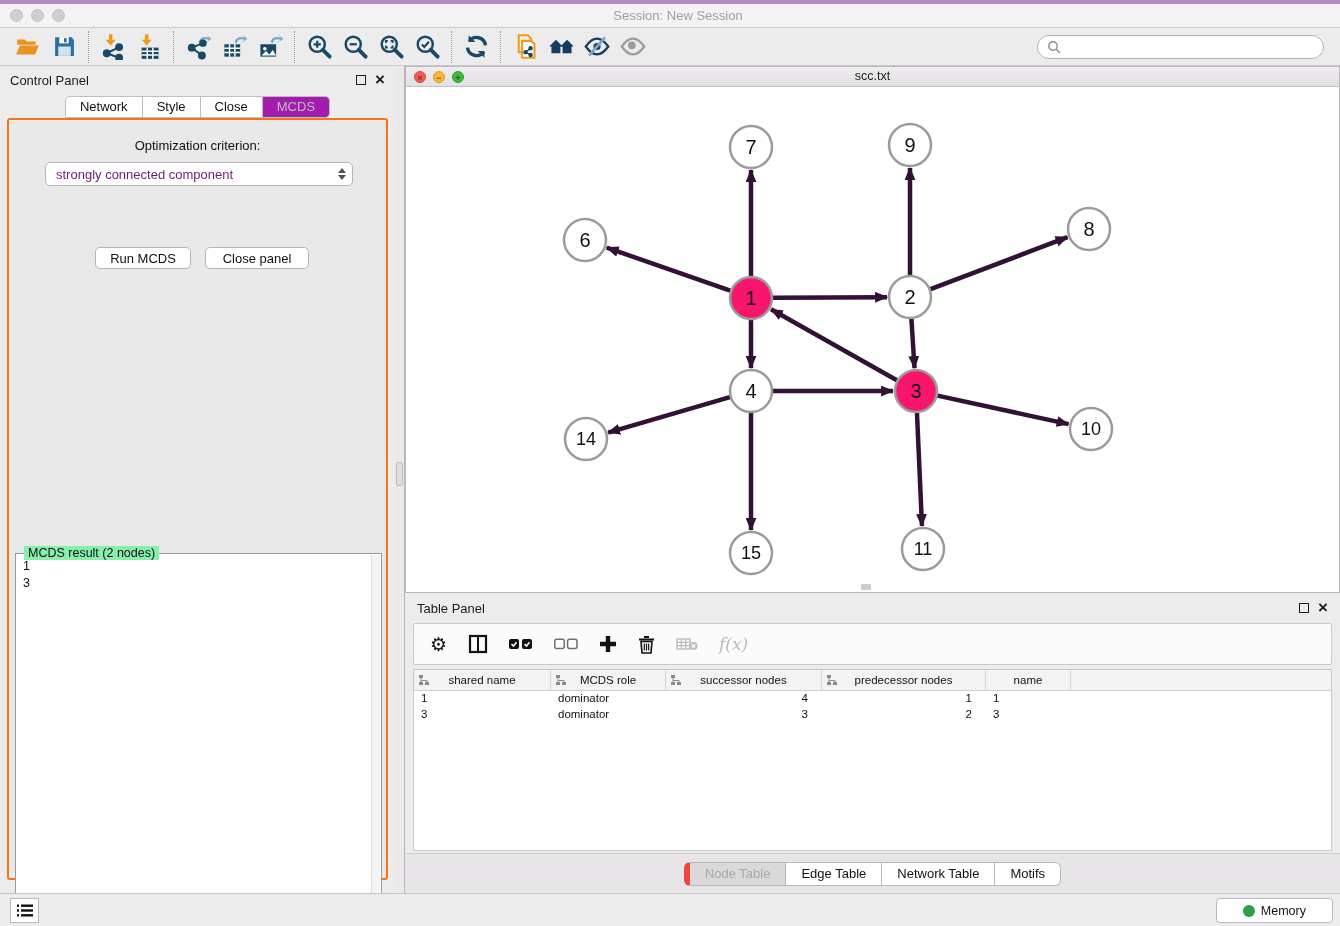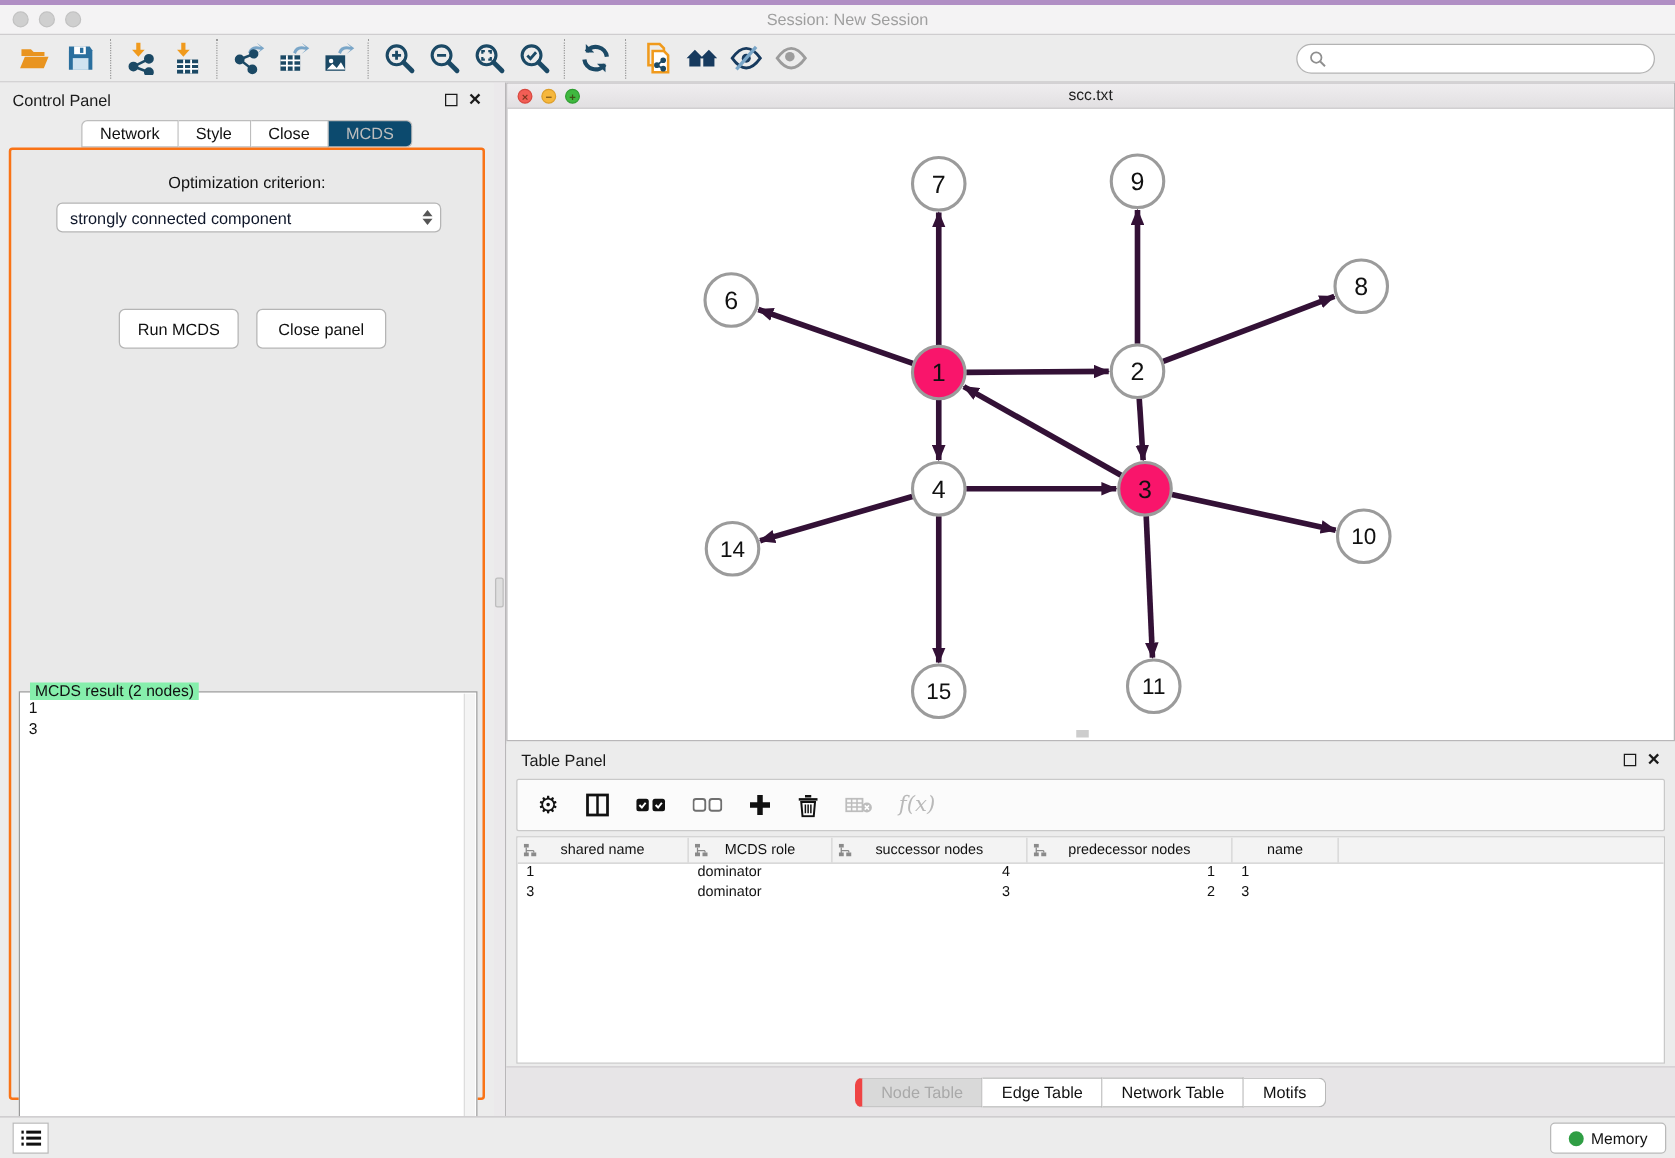--- a/index.html
+++ b/index.html
@@ -38,32 +38,32 @@
     align-items:center; padding:0 10px; }
   .panel-title { font-size:13px; color:#1a1a1a; }
   .panel-btns { margin-left:auto; display:flex; align-items:center; gap:9px; }
   .float-ico { width:10px; height:10px; border:1.6px solid #1a1a1a; display:inline-block; }
   .close-ico { font-size:17px; font-weight:bold; color:#1a1a1a; line-height:10px; }
   #cp-tabs { position:absolute; left:0; top:30px; width:100%; display:flex; justify-content:center; }
   .cp-tab { height:22px; line-height:20px; padding:0 14px; font-size:13px; background:#fff;
     border:1px solid #bdbdbd; border-left:none; color:#111; }
   .cp-tab:first-child { border-left:1px solid #bdbdbd; border-radius:5px 0 0 0; }
   .cp-tab:last-child  { border-radius:0 5px 5px 0; }
-  .cp-tab.active { background:#0c4a6e; color:#bdbdbd; }
+  .cp-tab.active { background:#a21caf; color:#bdbdbd; }
   #cp-body { position:absolute; left:7px; top:52px; width:381px; height:762px;
     background:#e9e9e9; border:2px solid #f97316; border-radius:3px; }
   #opt-label { position:absolute; left:0; top:18px; width:100%; text-align:center; font-size:13px; color:#111; }
   #criterion { position:absolute; left:36px; top:42px; width:308px; height:24px; background:#fff;
     border:1px solid #b5b5b5; border-radius:5px; display:flex; align-items:center;
-    font-size:13px; padding-left:10px; color:#0f172a; }
+    font-size:13px; padding-left:10px; color:#701a75; }
   .stepper { margin-left:auto; margin-right:6px; display:flex; flex-direction:column; gap:2px; }
   .stepper i { width:0; height:0; border-left:4px solid transparent; border-right:4px solid transparent; }
   .stepper .up { border-bottom:5px solid #555; }
   .stepper .dn { border-top:5px solid #555; }
-  .cp-btn { position:absolute; top:127px; height:32px; background:#fff; border:1px solid #b5b5b5;
+  .cp-btn { position:absolute; top:127px; height:22px; background:#fff; border:1px solid #b5b5b5;
     border-radius:5px; font-size:13px; color:#111; padding:0 14px;
     font-family:"Liberation Sans",sans-serif; }
   #run-btn { left:86px; width:96px; }
   #closepanel-btn { left:196px; width:104px; }
   #mcds-result { position:absolute; left:6px; top:433px; width:367px; height:372px;
     border:1px solid #9a9a9a; background:#fff; }
   #mcds-legend { position:absolute; left:8px; top:-8px; background:#86efac; padding:0 4px;
     font-size:12.5px; color:#111; }
   #mcds-text { position:absolute; left:2px; top:4px; right:12px; bottom:2px;
     font-size:12.5px; color:#111; line-height:17px; padding-left:5px; }
@@ -113,21 +113,21 @@
   .tp-tab:last-child { border-radius:0 6px 6px 0; }
   .tp-tab.active { background:#d9d9d9; color:#a9a9a9; }
 
   
   #status-bar { left:0; top:893px; width:1340px; height:33px; background:#ececec;
     border-top:1px solid #c6c4c6; }
   #list-btn { position:absolute; left:10px; top:4px; width:29px; height:25px; background:#fff;
     border:1px solid #b9b9b9; display:flex; align-items:center; justify-content:center; }
   #memory-btn { position:absolute; right:7px; top:4px; height:25px; background:#fff;
     border:1px solid #b9b9b9; border-radius:4px; display:flex; align-items:center; gap:6px;
-    padding:0 14px; font-size:12.5px; color:#111; }
+    padding:0 26px; font-size:12.5px; color:#111; }
   #memory-dot { width:12px; height:12px; border-radius:50%; background:#2f9e44; }
   svg { display:block; }
 </style>
 </head>
 <body>
 
 <div id="purple-strip" class="abs"></div>
 <div id="titlebar" class="abs">
   <div class="lights">
     <span class="traffic"></span>

